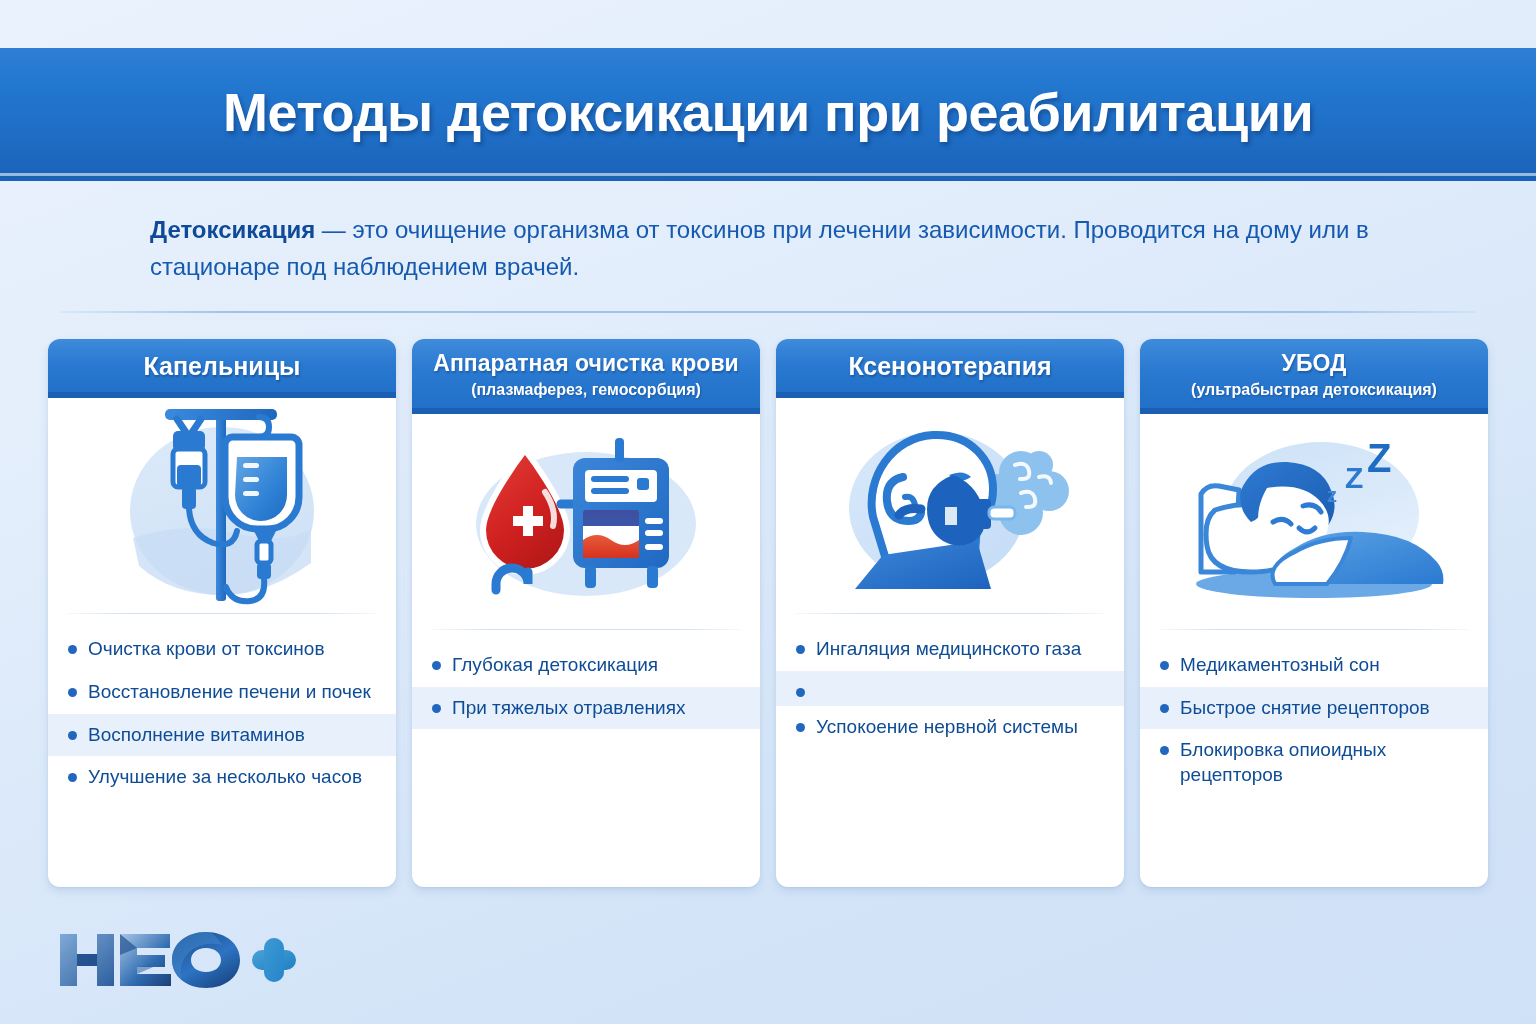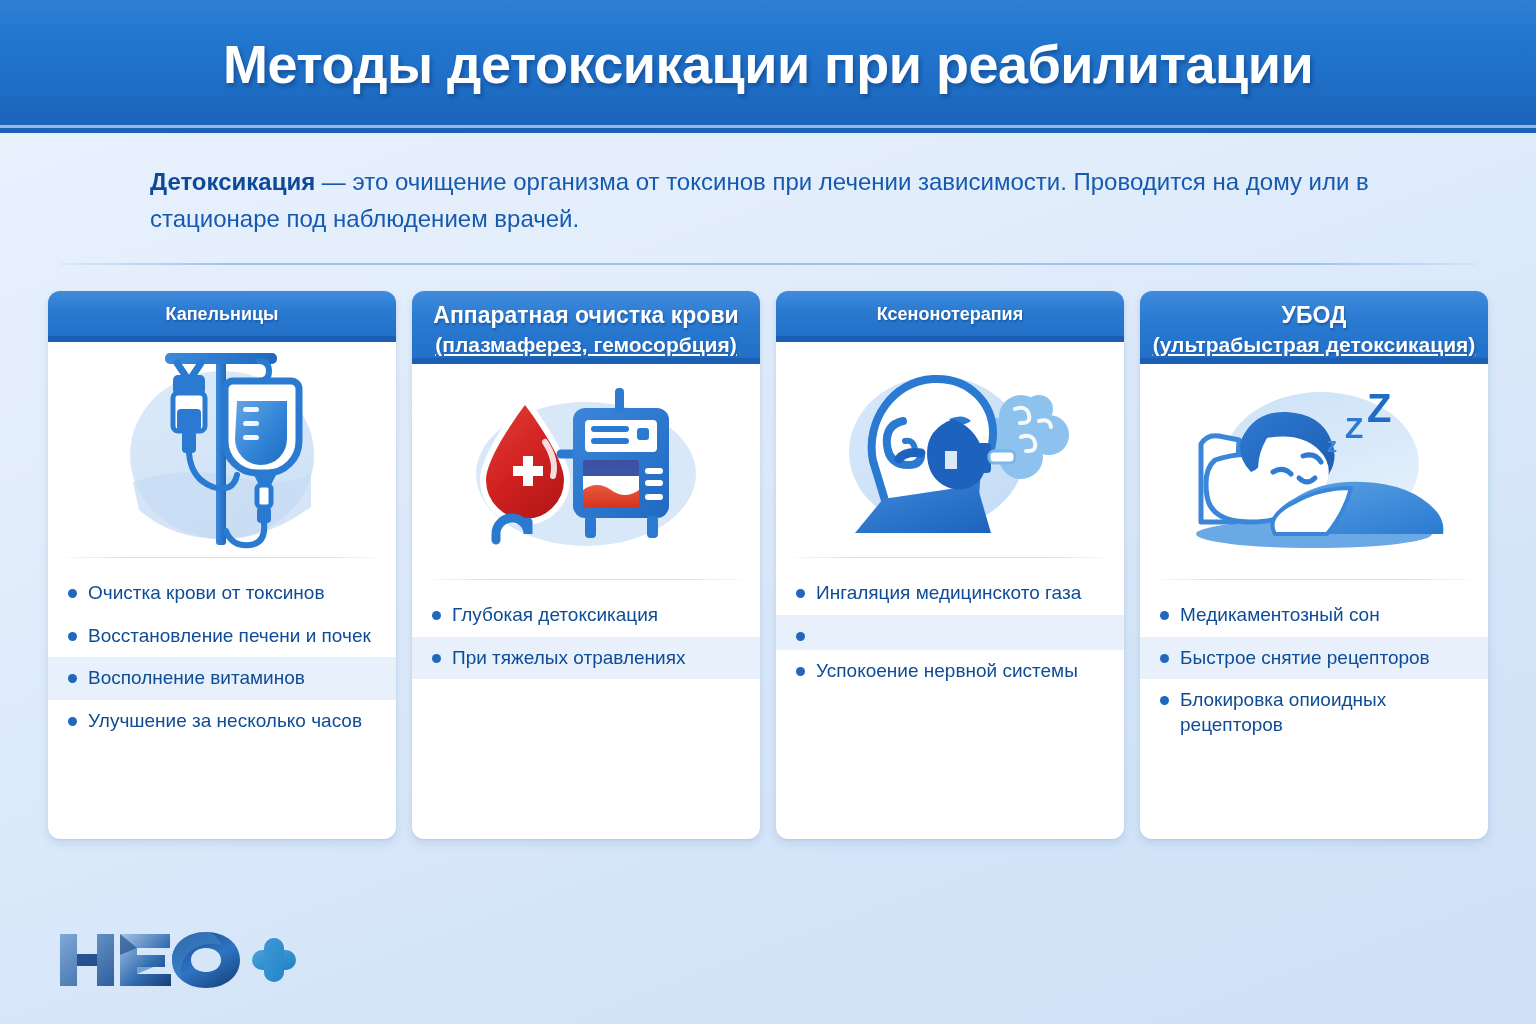--- a/index.html
+++ b/index.html
@@ -14,20 +14,21 @@
     font-family: "Liberation Sans", "DejaVu Sans", sans-serif;
     background: linear-gradient(160deg, #eaf2fd 0%, #e2edfb 35%, #d3e4f8 75%, #cfe1f7 100%);
     position: relative;
   }
 
   .page {
     position: absolute;
     inset: 0;
     display: flex;
     flex-direction: column;
+    margin-top: 48px;
   }
 
   
   .title-band {
     position: relative;
     height: 133px;
     flex: 0 0 133px;
     background: linear-gradient(180deg, #2f7fd4 0%, #2277cf 28%, #1f6ec6 62%, #1a62b8 100%);
     display: flex;
     align-items: center;
@@ -103,37 +104,36 @@
   }
 
   .card-head {
     background: linear-gradient(180deg, #3f8bdb 0%, #2a7ad2 45%, #2270c8 100%);
     border-bottom: 6px solid #1a5fb4;
     color: #ffffff;
     text-align: center;
     padding: 13px 10px 11px 10px;
     flex: 0 0 auto;
   }
-  .card-head.two-line { padding: 11px 8px 1px 8px; }
+  .card-head.two-line { padding: 11px 8px 9px 8px; }
   .card-title {
-    font-size: 18px;
+    font-size: 25px;
     font-weight: 700;
     line-height: 1.15;
     text-shadow: 1px 2px 2px rgba(10, 50, 100, 0.40);
     white-space: nowrap;
   }
   .card-head.two-line .card-title { font-size: 23px; }
   .card-sub {
-    font-size: 21px;
+    font-size: 16px;
     font-weight: 700;
     line-height: 1.2;
     margin-top: 3px;
     text-shadow: 1px 1px 2px rgba(10, 50, 100, 0.35);
     white-space: nowrap;
-    text-decoration: underline;
   }
 
   .card-icon {
     flex: 0 0 auto;
     height: 215px;
     display: flex;
     align-items: center;
     justify-content: center;
     position: relative;
   }

